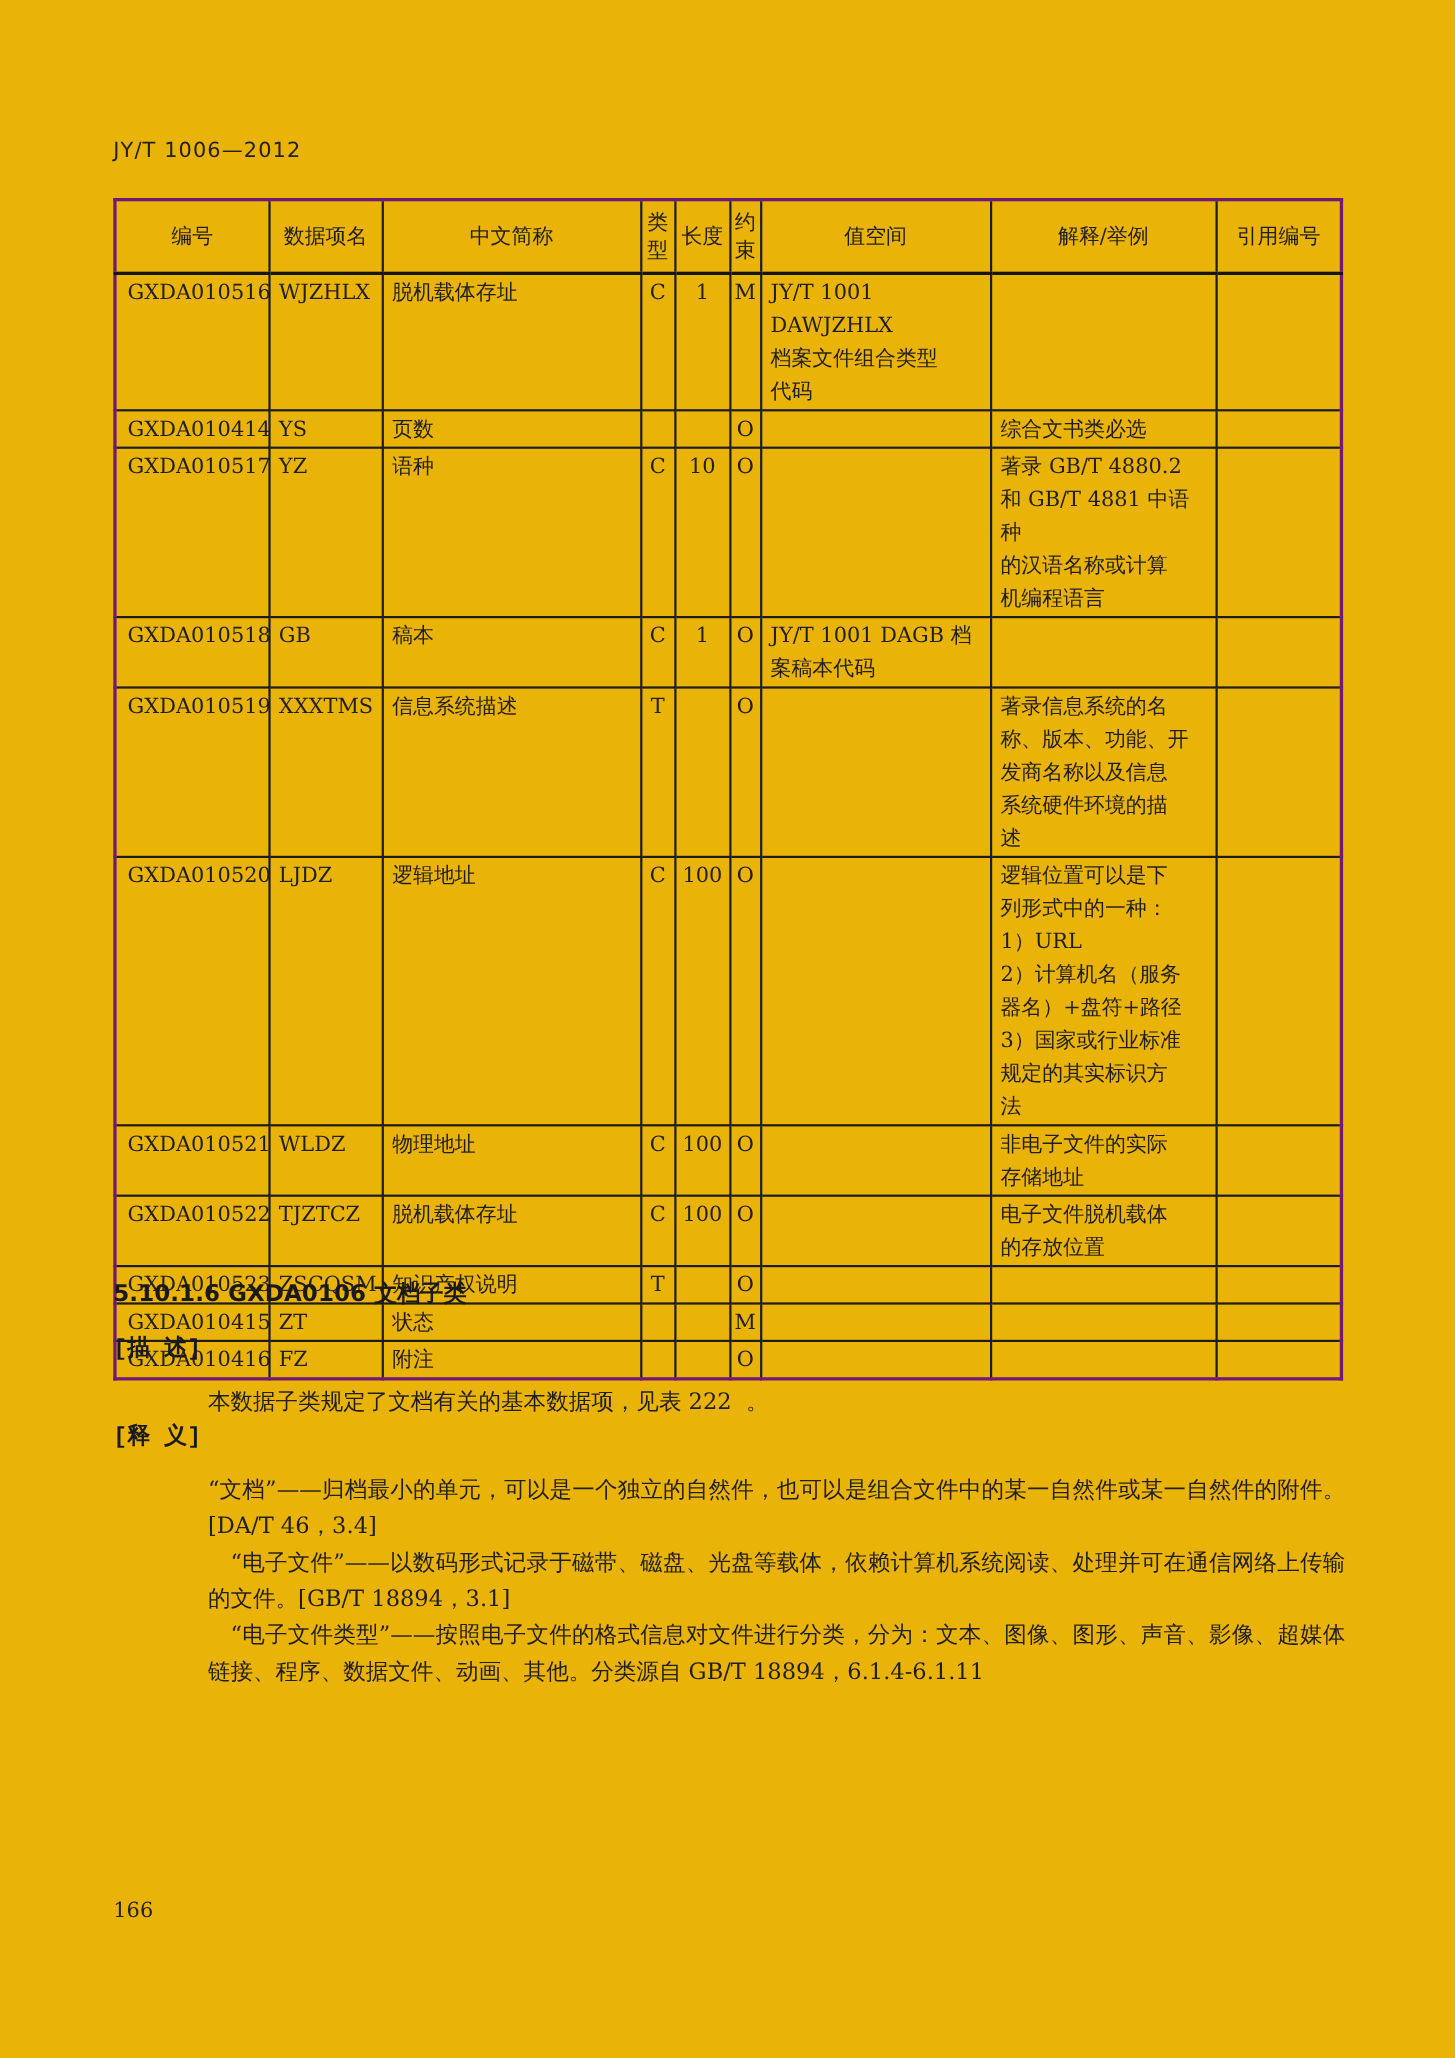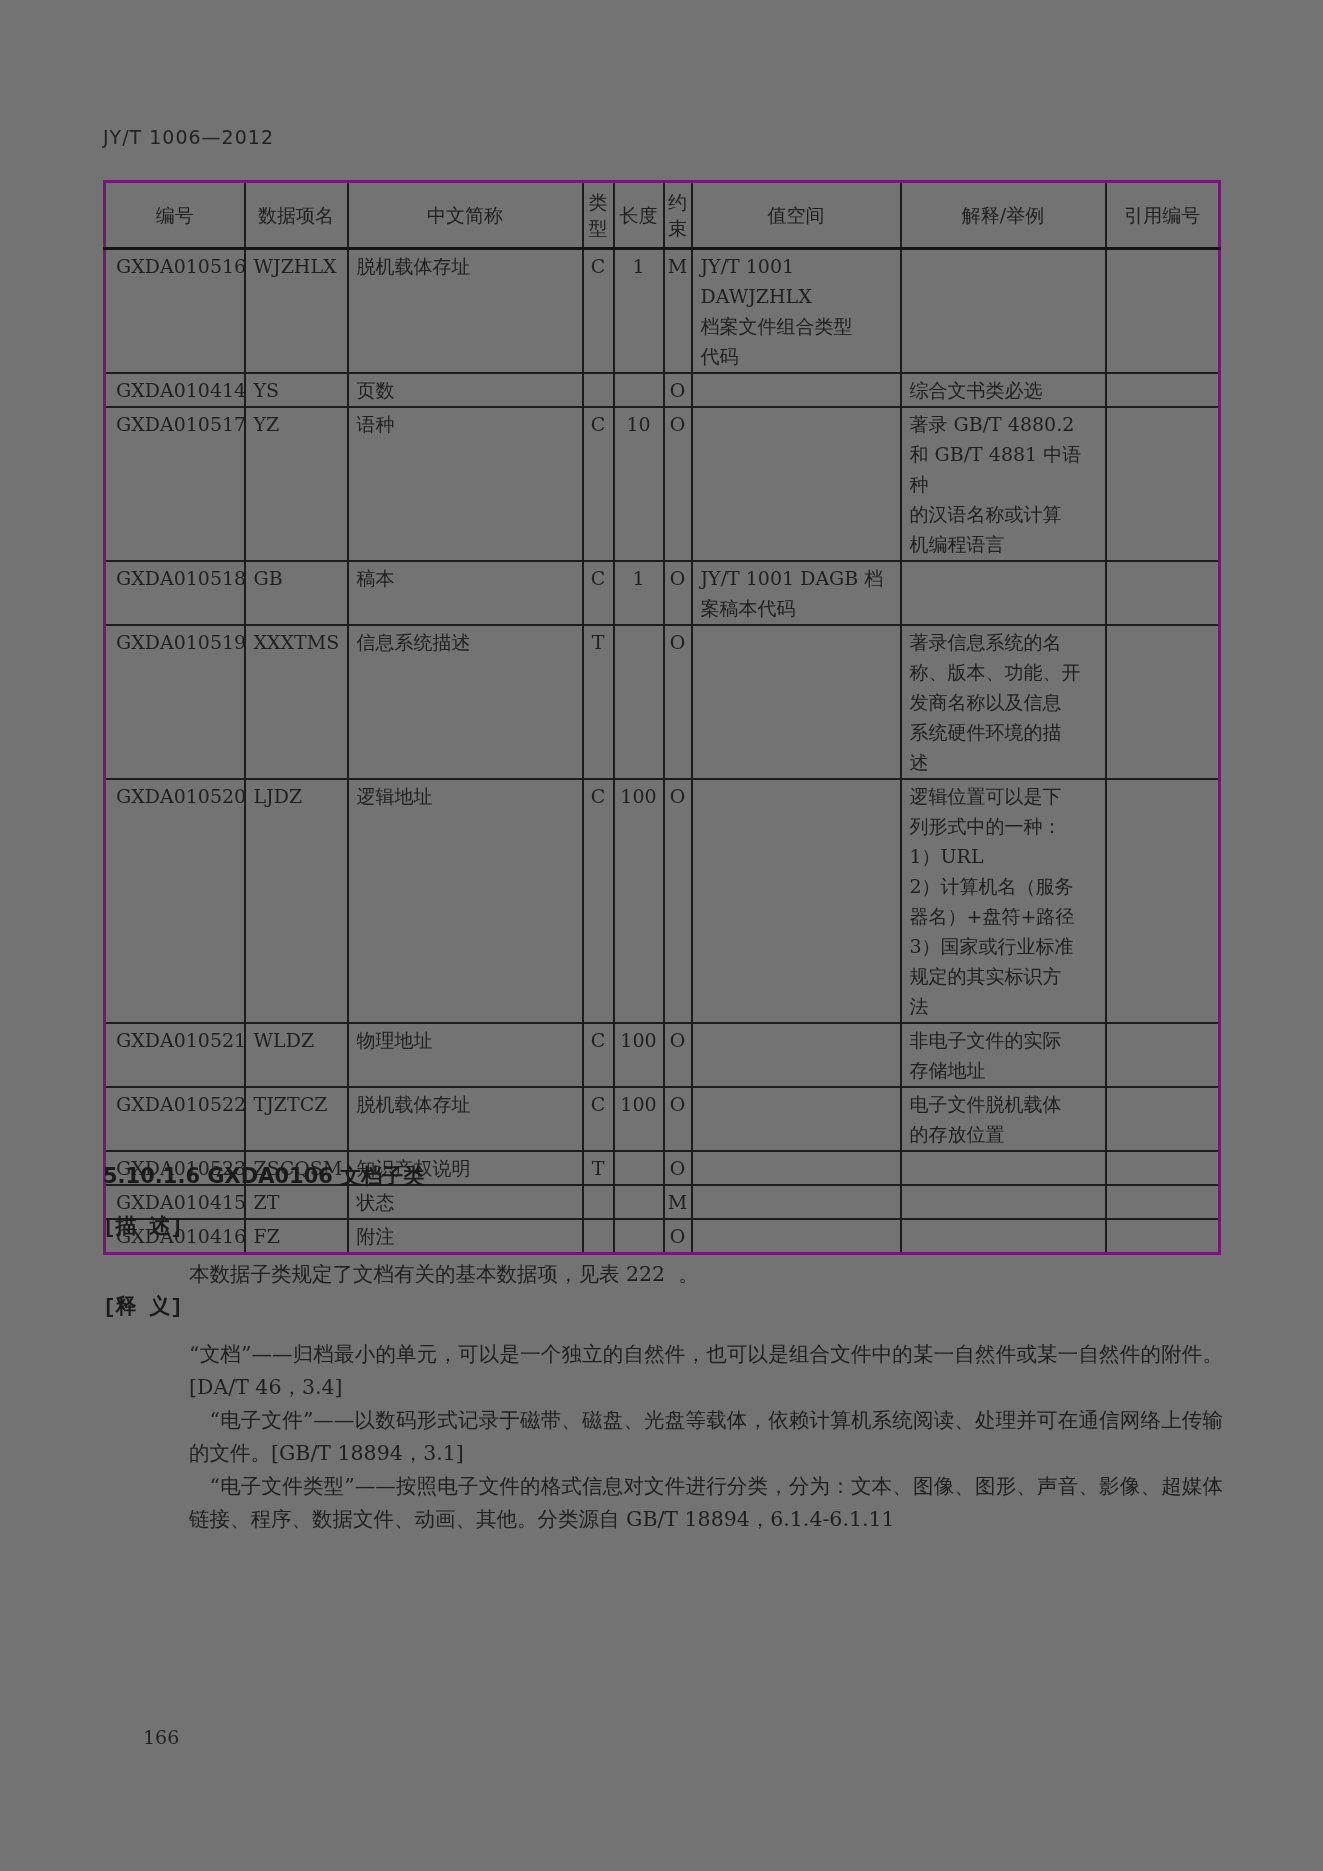--- a/index.html
+++ b/index.html
@@ -4,21 +4,21 @@
 <style>
   * { margin:0; padding:0; box-sizing:border-box; }
   html,body { background:#ffffff; }
   body {
     width:1323px; height:1871px;
     position:relative;
     font-family:"DejaVu Serif","Liberation Serif",serif;
     color:#1f1f1f;
     overflow:hidden;
   }
-  .page { position:absolute; inset:0; background:#737373; }
+  .page { position:absolute; inset:0; background:#eab308; }
 
   .std-code {
     position:absolute; left:103px; top:126px;
     font-family:"DejaVu Sans","Liberation Sans",sans-serif;
     font-size:19px; letter-spacing:1px; color:#222;
   }
 
   table.doc-table {
     position:absolute; left:103px; top:180px;
     width:1115px;
@@ -63,21 +63,21 @@
   }
   .para-body {
     flex:1;
     font-size:20.5px; line-height:33px;
     text-align:justify; color:#1f1f1f;margin-top:47px;
   }
   .para-body .sub-para.indented { text-indent:1em; }
 
   .page-number {
     position:absolute; left:103px; top:1726px;
-    font-size:19px; color:#222;margin-left:40px;
+    font-size:19px; color:#222;
   }
 </style>
 </head>
 <body>
 
 <div class="page">
 
   <div class="std-code">JY/T 1006—2012</div>
 
   <table class="doc-table">

